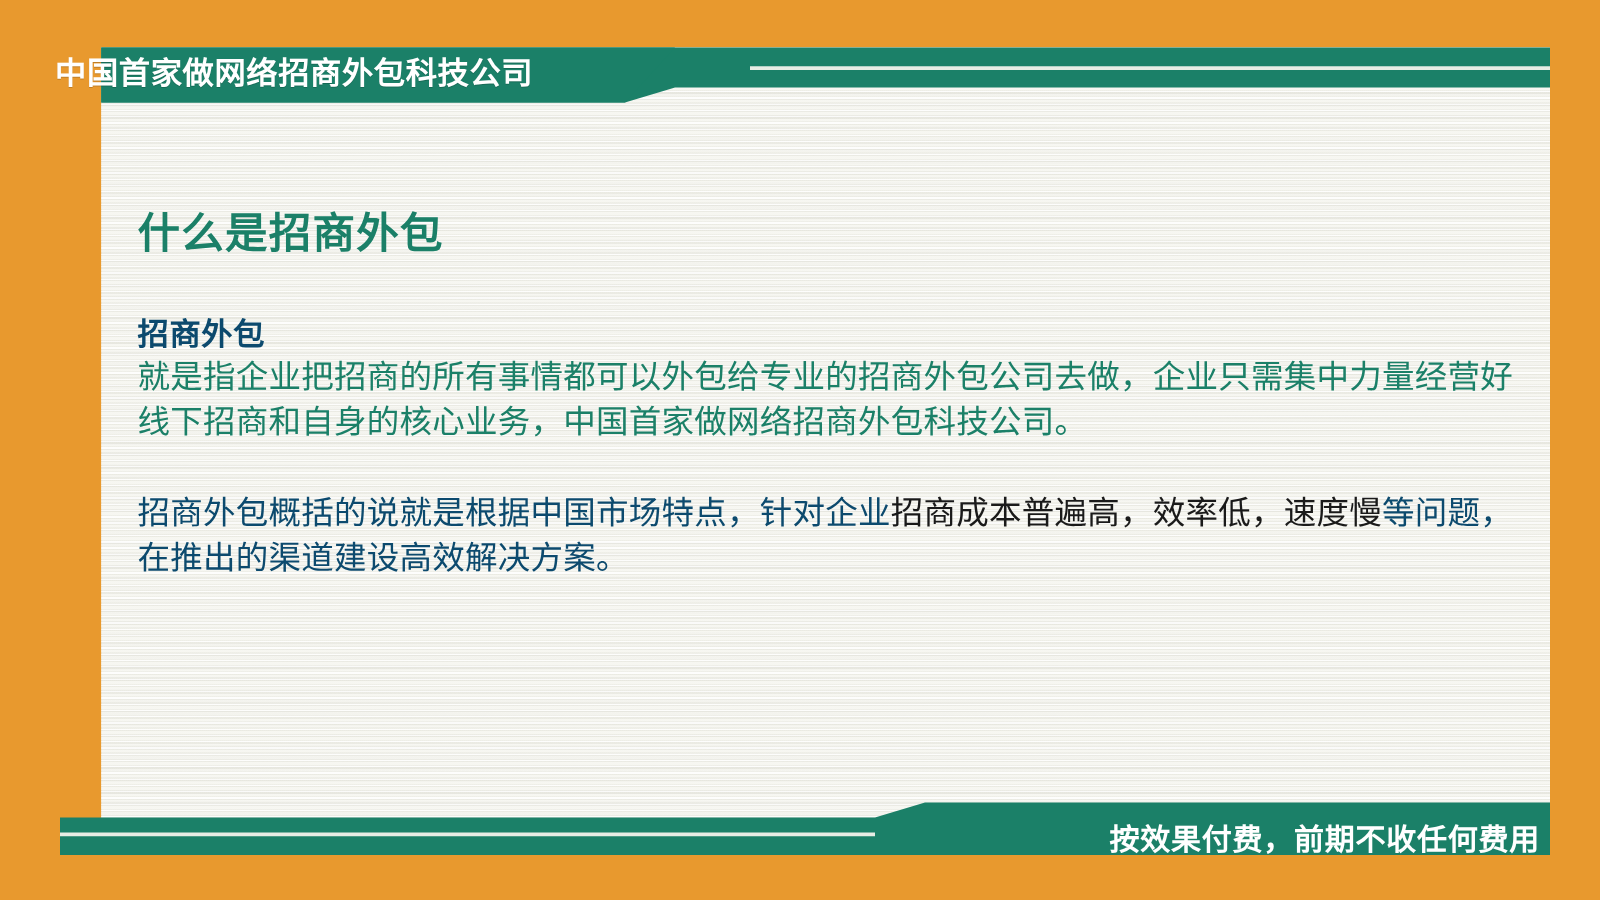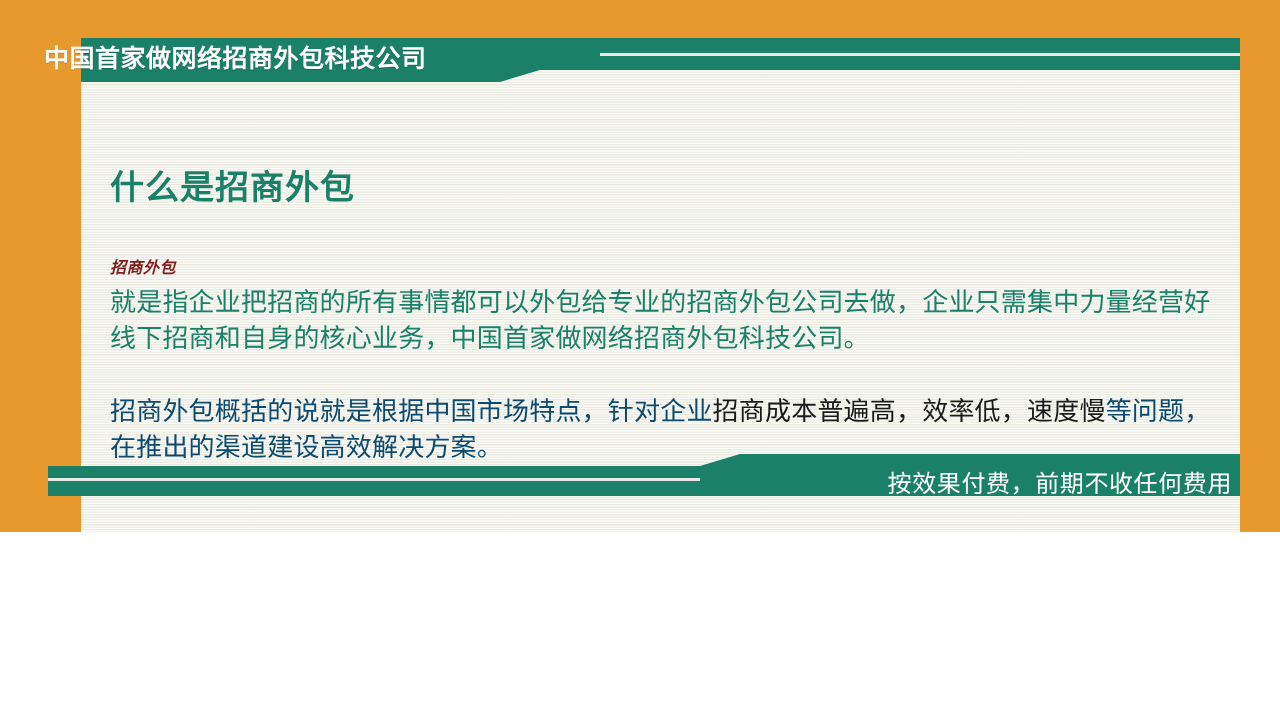--- a/index.html
+++ b/index.html
@@ -8,21 +8,21 @@
     padding: 0;
     background: #ffffff;
   }
   body {
     font-family: "DejaVu Sans", "Liberation Sans", sans-serif;
   }
 
   .slide {
     position: relative;
     width: 1280px;
-    height: 532px;
+    height: 720px;
     overflow: hidden;
     background: #E8992E; 
   }
 
   
   .paper {
     position: absolute;
     left: 81px;
     top: 38px;
     width: 1159px;
@@ -94,27 +94,26 @@
   .heading {
     color: #1B8068;
     font-size: 34px;
     font-weight: bold;
     line-height: 44px;
     letter-spacing: 1px;
     margin: 0 0 42px 0;
   }
 
   .lead {
-    color: #7f1d1d;
-    font-size: 16px;
+    color: #0c4a6e;
+    font-size: 25px;
     font-weight: bold;
     line-height: 34px;
     letter-spacing: 0.5px;
     margin: 0;
-    font-style: italic;
   }
 
   .para {
     color: #1B8068;
     font-size: 26px;
     font-weight: normal;
     line-height: 35.5px;
     letter-spacing: 0.2px;
     margin: 0;
     max-width: 1120px;
@@ -138,21 +137,21 @@
   }
   .footer-band svg { display: block; }
 
   .footer-text {
     position: absolute;
     right: 48px;
     bottom: 33px;
     z-index: 7;
     color: #FFFFFF;
     font-size: 24px;
-    font-weight: normal;
+    font-weight: bold;
     letter-spacing: 0.6px;
     line-height: 30px;
     white-space: nowrap;
   }
 </style>
 </head>
 <body>
 
 <div class="slide">
 

